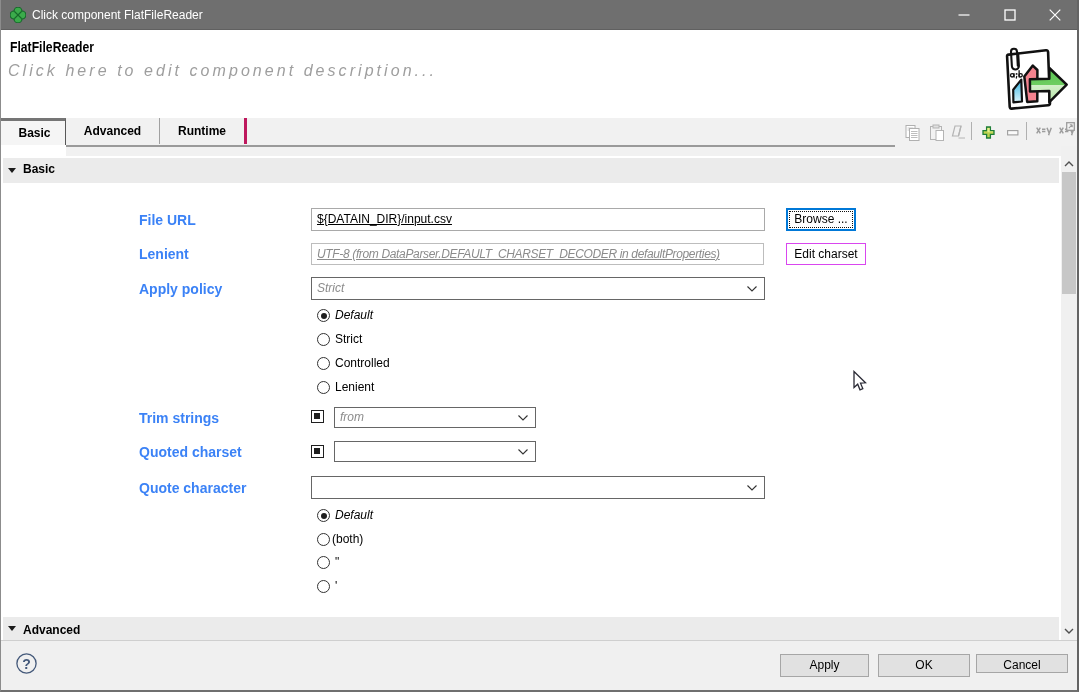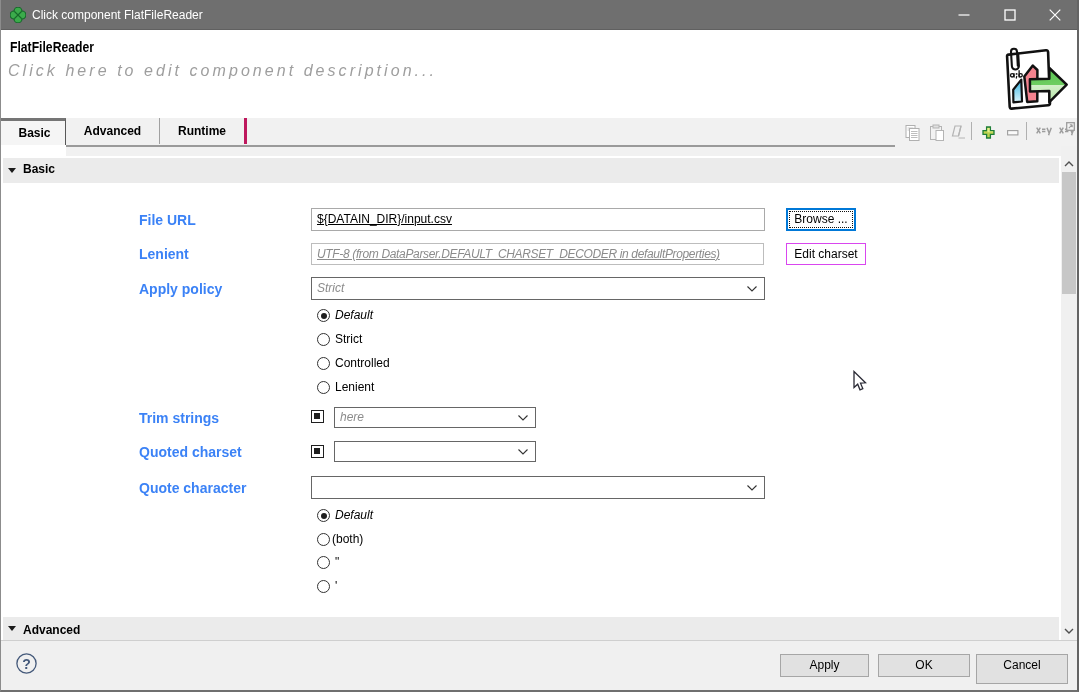--- a/index.html
+++ b/index.html
@@ -199,21 +199,21 @@
 <div class="radio" style="left:317px; top:357px;"></div>
 <div class="rlabel" style="left:335px; top:355px;">Controlled</div>
 <div class="radio" style="left:317px; top:381px;"></div>
 <div class="rlabel" style="left:335px; top:379px;">Lenient</div>
 
 <div class="abs flabel" style="left:139px; top:409px;">Trim strings</div>
 <div class="checkbox" style="left:311px; top:410px;">
     <div class="sq"></div>
   </div>
 <div class="abs combo" style="left:334px; top:407px; width:202px; height:21px; line-height:19px;">
-  <span class="ph">here</span>
+  <span class="ph">from</span>
   <svg class="chev" style="top:7px;" width="10" height="6" viewBox="0 0 10 6">
       <path d="M0.5 0.5 L5 5 L9.5 0.5" fill="none" stroke="#333" stroke-width="1.1"></path>
     </svg>
 </div>
 
 <div class="abs flabel" style="left:139px; top:443px;">Quoted charset</div>
 <div class="checkbox" style="left:311px; top:445px;">
     <div class="sq"></div>
   </div>
 <div class="abs combo" style="left:334px; top:441px; width:202px; height:21px; line-height:19px;">
@@ -244,21 +244,21 @@
 <div class="abs sectri" style="left:8px; top:626px;"></div>
 <div class="abs sectext" style="left:23px; top:623px;">Advanced</div>
 
 <div class="abs footer"></div>
 <svg class="abs" style="left:16px; top:653px;" width="21" height="21" viewBox="0 0 21 21">
   <circle cx="10.5" cy="10.5" r="9.6" fill="none" stroke="#44597a" stroke-width="1.3"></circle>
   <text x="10.5" y="15.5" text-anchor="middle" style="font-family:'Liberation Sans',sans-serif; font-size:14px; font-weight:bold; fill:#44597a;">?</text>
 </svg>
 <div class="abs btn" style="left:780px; top:654px; width:89px; height:23px; line-height:21px;">Apply</div>
 <div class="abs btn" style="left:878px; top:654px; width:92px; height:23px; line-height:21px;">OK</div>
-<div class="abs btn" style="left:976px; top:654px; width:92px; height:30px; line-height:21px;">Cancel</div>
+<div class="abs btn" style="left:976px; top:654px; width:92px; height:19px; line-height:21px;">Cancel</div>
 
 <div class="abs sbtrack"></div>
 <svg class="abs" style="left:1064px; top:161px;" width="10" height="6" viewBox="0 0 10 6">
     <path d="M1 5 L5 1 L9 5" fill="none" stroke="#505050" stroke-width="1.4"></path>
   </svg>
 <div class="abs sbthumb"></div>
 <svg class="abs" style="left:1064px; top:628px;" width="10" height="6" viewBox="0 0 10 6">
     <path d="M1 1 L5 5 L9 1" fill="none" stroke="#505050" stroke-width="1.4"></path>
   </svg>
 

